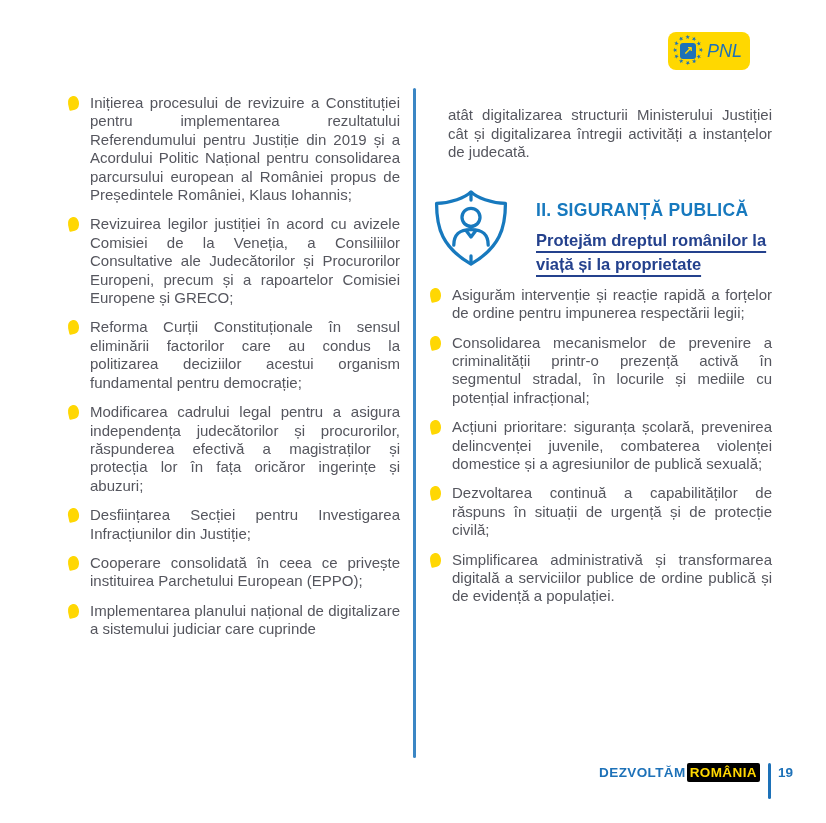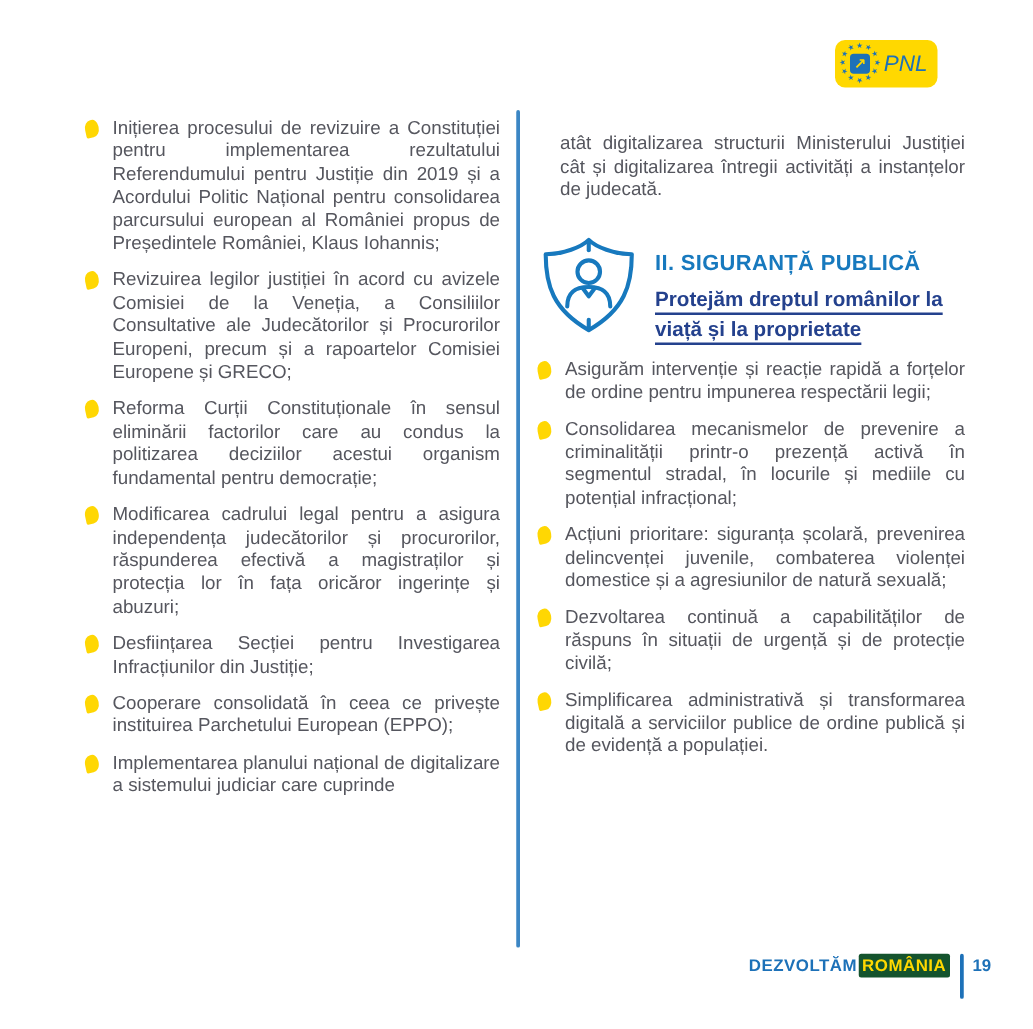--- a/index.html
+++ b/index.html
@@ -43,21 +43,21 @@
   
   .col{position:absolute;top:92px;}
   .col-left{left:68px;width:332px;}
   .col-right{left:430px;width:342px;}
   .section-head{display:flex;align-items:flex-start;}
   .section-head .icon-box{flex:0 0 auto;}
   .icon-gavel{width:88px;height:88px;}
   .icon-shield{width:82px;height:88px;}
   .head-text{padding-top:6px;}
   .col-left .head-text{margin-left:-6px;}
-  .col-right .head-text{margin-left:12px;padding-top:16px;}
+  .col-right .head-text{margin-left:24px;padding-top:16px;}
   .sec-title{
     font-size:17.5px;font-weight:800;color:#1779BE;
     letter-spacing:0.3px;margin:0;
   }
   .sec-subtitle{
     font-size:16.5px;font-weight:800;color:#24418D;
     line-height:24px;margin-top:7px;
     text-decoration:underline;text-underline-offset:5px;
     text-decoration-thickness:1.8px;
   }
@@ -85,21 +85,21 @@
   .footer{
     position:absolute;top:763px;right:33px;
     display:flex;align-items:flex-start;
   }
   .footer .brand-left{
     font-size:13.5px;font-weight:800;color:#1D71B8;letter-spacing:0.4px;
     line-height:19px;
   }
   .footer .brand-right{
     font-size:13.5px;font-weight:800;color:#FFD800;letter-spacing:0.4px;
-    background:#14532d;border-radius:2px;padding:0 3px;line-height:19px;
+    background:#000000;border-radius:2px;padding:0 3px;line-height:19px;
     margin-left:1px;
   }
   .footer .foot-bar{
     width:3px;height:36px;background:#1D71B8;margin:0 7px 0 8px;border-radius:2px;
   }
   .footer .page-num{
     font-size:13.5px;font-weight:800;color:#1D71B8;line-height:19px;
   }
 </style>
 </head>
@@ -185,21 +185,21 @@
       <li>
           <span class="bullet-marker"></span>
           <span class="bullet-text">Asigurăm intervenție și reacție rapidă a forțelor de ordine pentru impunerea respectării legii;</span>
         </li>
       <li>
           <span class="bullet-marker"></span>
           <span class="bullet-text">Consolidarea mecanismelor de prevenire a criminalității printr-o prezență activă în segmentul stradal, în locurile și mediile cu potențial infracțional;</span>
         </li>
       <li>
           <span class="bullet-marker"></span>
-          <span class="bullet-text">Acțiuni prioritare: siguranța școlară, prevenirea delincvenței juvenile, combaterea violenței domestice și a agresiunilor de natură sexuală;</span>
+          <span class="bullet-text">Acțiuni prioritare: siguranța școlară, prevenirea delincvenței juvenile, combaterea violenței domestice și a agresiunilor de publică sexuală;</span>
         </li>
       <li>
           <span class="bullet-marker"></span>
           <span class="bullet-text">Dezvoltarea continuă a capabilităților de răspuns în situații de urgență și de protecție civilă;</span>
         </li>
       <li>
           <span class="bullet-marker"></span>
           <span class="bullet-text">Simplificarea administrativă și transformarea digitală a serviciilor publice de ordine publică și de evidență a populației.</span>
         </li>
     </ul>

